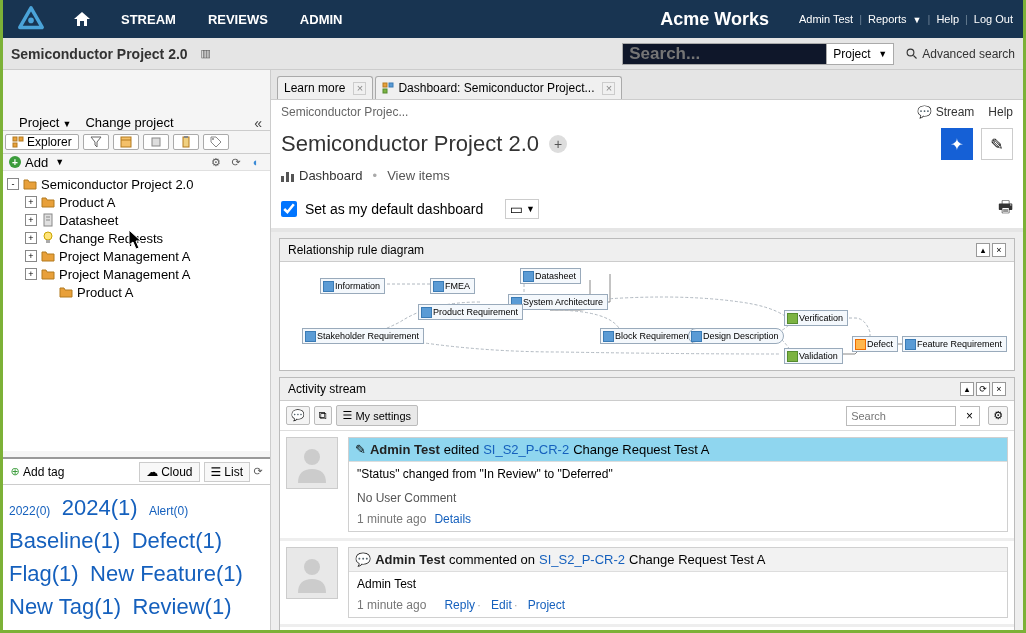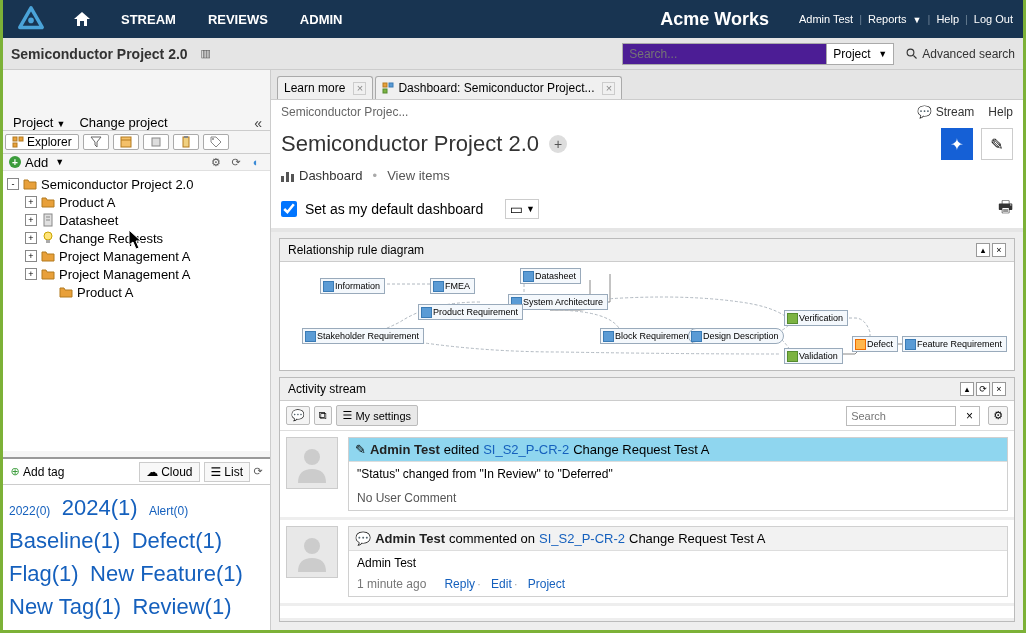--- a/index.html
+++ b/index.html
@@ -15,31 +15,31 @@
   .topnav .spacer { flex: 1; }
   .company { font-size: 18px; font-weight: bold; display:flex; align-items:center; padding-right: 30px;}
   .top-links { display:flex; align-items:center; font-size:11px; gap: 6px; padding-right: 10px;}
   .top-links span { cursor:pointer; }
   .top-links .sep { color: #6a7f94; }
 
   
   .header-bar { height: 32px; background: #e5e5e5; display:flex; align-items:center; padding: 0 8px; border-bottom:1px solid #ccc;}
   .header-title { font-weight: bold; font-size: 14px; color:#333; margin-right: 10px;}
   .header-bar .flex { flex:1; }
-  .search-box { width: 205px; height: 22px; border:1px solid #aaa; background:#4c1d95; padding:0 6px; font-size:12px; color:#888;}
+  .search-box { width: 205px; height: 22px; border:1px solid #aaa; background:#0f172a; padding:0 6px; font-size:17px; color:#888;font-weight:bold;}
   .project-dd { width: 68px; height:22px; border:1px solid #aaa; background:#fff; margin-left:-1px; display:flex; align-items:center; justify-content:space-between; padding:0 6px; font-size:12px;}
   .adv-search { margin-left: 12px; font-size:12px; color:#333; cursor:pointer; display:flex; align-items:center; gap:4px;}
   
   
   .main { display:flex; height: calc(633px - 38px - 32px - 3px); }
   .sidebar { width: 268px; display:flex; flex-direction:column; border-right: 1px solid #ccc; background:#f5f5f5;}
   .content { flex: 1; display:flex; flex-direction:column; background:#0369a1;}
   
   
-  .proj-bar { height: 30px; border-bottom:1px solid #ccc; display:flex; align-items:center; padding: 0 10px; font-size:13px; background:#f5f5f5; position:relative;margin-top:45px;}
+  .proj-bar { height: 30px; border-bottom:1px solid #ccc; display:flex; align-items:center; padding: 0 16px; font-size:13px; background:#f5f5f5; position:relative;margin-top:45px;}
   .proj-bar .dd { cursor:pointer; margin-right: 14px;}
   .proj-bar .collapse { position:absolute; right:8px; font-size:14px; cursor:pointer; color:#444;}
   
   
   .sb-toolbar { height: 28px; border-bottom:1px solid #ccc; display:flex; align-items:stretch; background:#f5f5f5;}
   .sb-tab { border:1px solid #aaa; background:#fff; margin: 3px 2px; padding: 0 6px; display:flex; align-items:center; gap:3px; font-size:12px; cursor:pointer; border-radius:2px;}
   .sb-tab.icon-only { width: 26px; justify-content:center; padding:0;}
   .sb-add-row { height: 26px; display:flex; align-items:center; padding:0 6px; background:#f5f5f5; border-bottom:1px solid #e0e0e0;}
   .add-btn { display:flex; align-items:center; gap:4px; font-size:13px; cursor:pointer;}
   .add-circle { width:12px; height:12px; background:#3b9c3b; border-radius:50%; display:inline-flex; align-items:center; justify-content:center; color:#fff; font-size:10px; font-weight:bold;}
@@ -443,20 +443,21 @@
               <div class="act-content">
                 <div class="act-head edited">
                   <span>✎</span> 
                   <span class="user">Admin Test</span> 
                   <span>edited</span> 
                   <span class="link">SI_S2_P-CR-2</span> 
                   <span>Change Request Test A</span>
                 </div>
                 <div class="act-body">"Status" changed from "In Review" to "Deferred"</div>
                 <div class="act-body" style="color:#555;">No User Comment</div>
+                <div class="act-meta"><span>1 minute ago</span><span class="alink">Details</span></div>
               </div>
             </div>
             <div class="act-item">
               <div class="avatar">
                 <svg viewBox="0 0 40 40">
                   <circle cx="20" cy="14" r="8" fill="#ccc"></circle>
                   <path d="M6 40 Q6 26 20 26 Q34 26 34 40 Z" fill="#ccc"></path>
                 </svg>
               </div>
               <div class="act-content">

